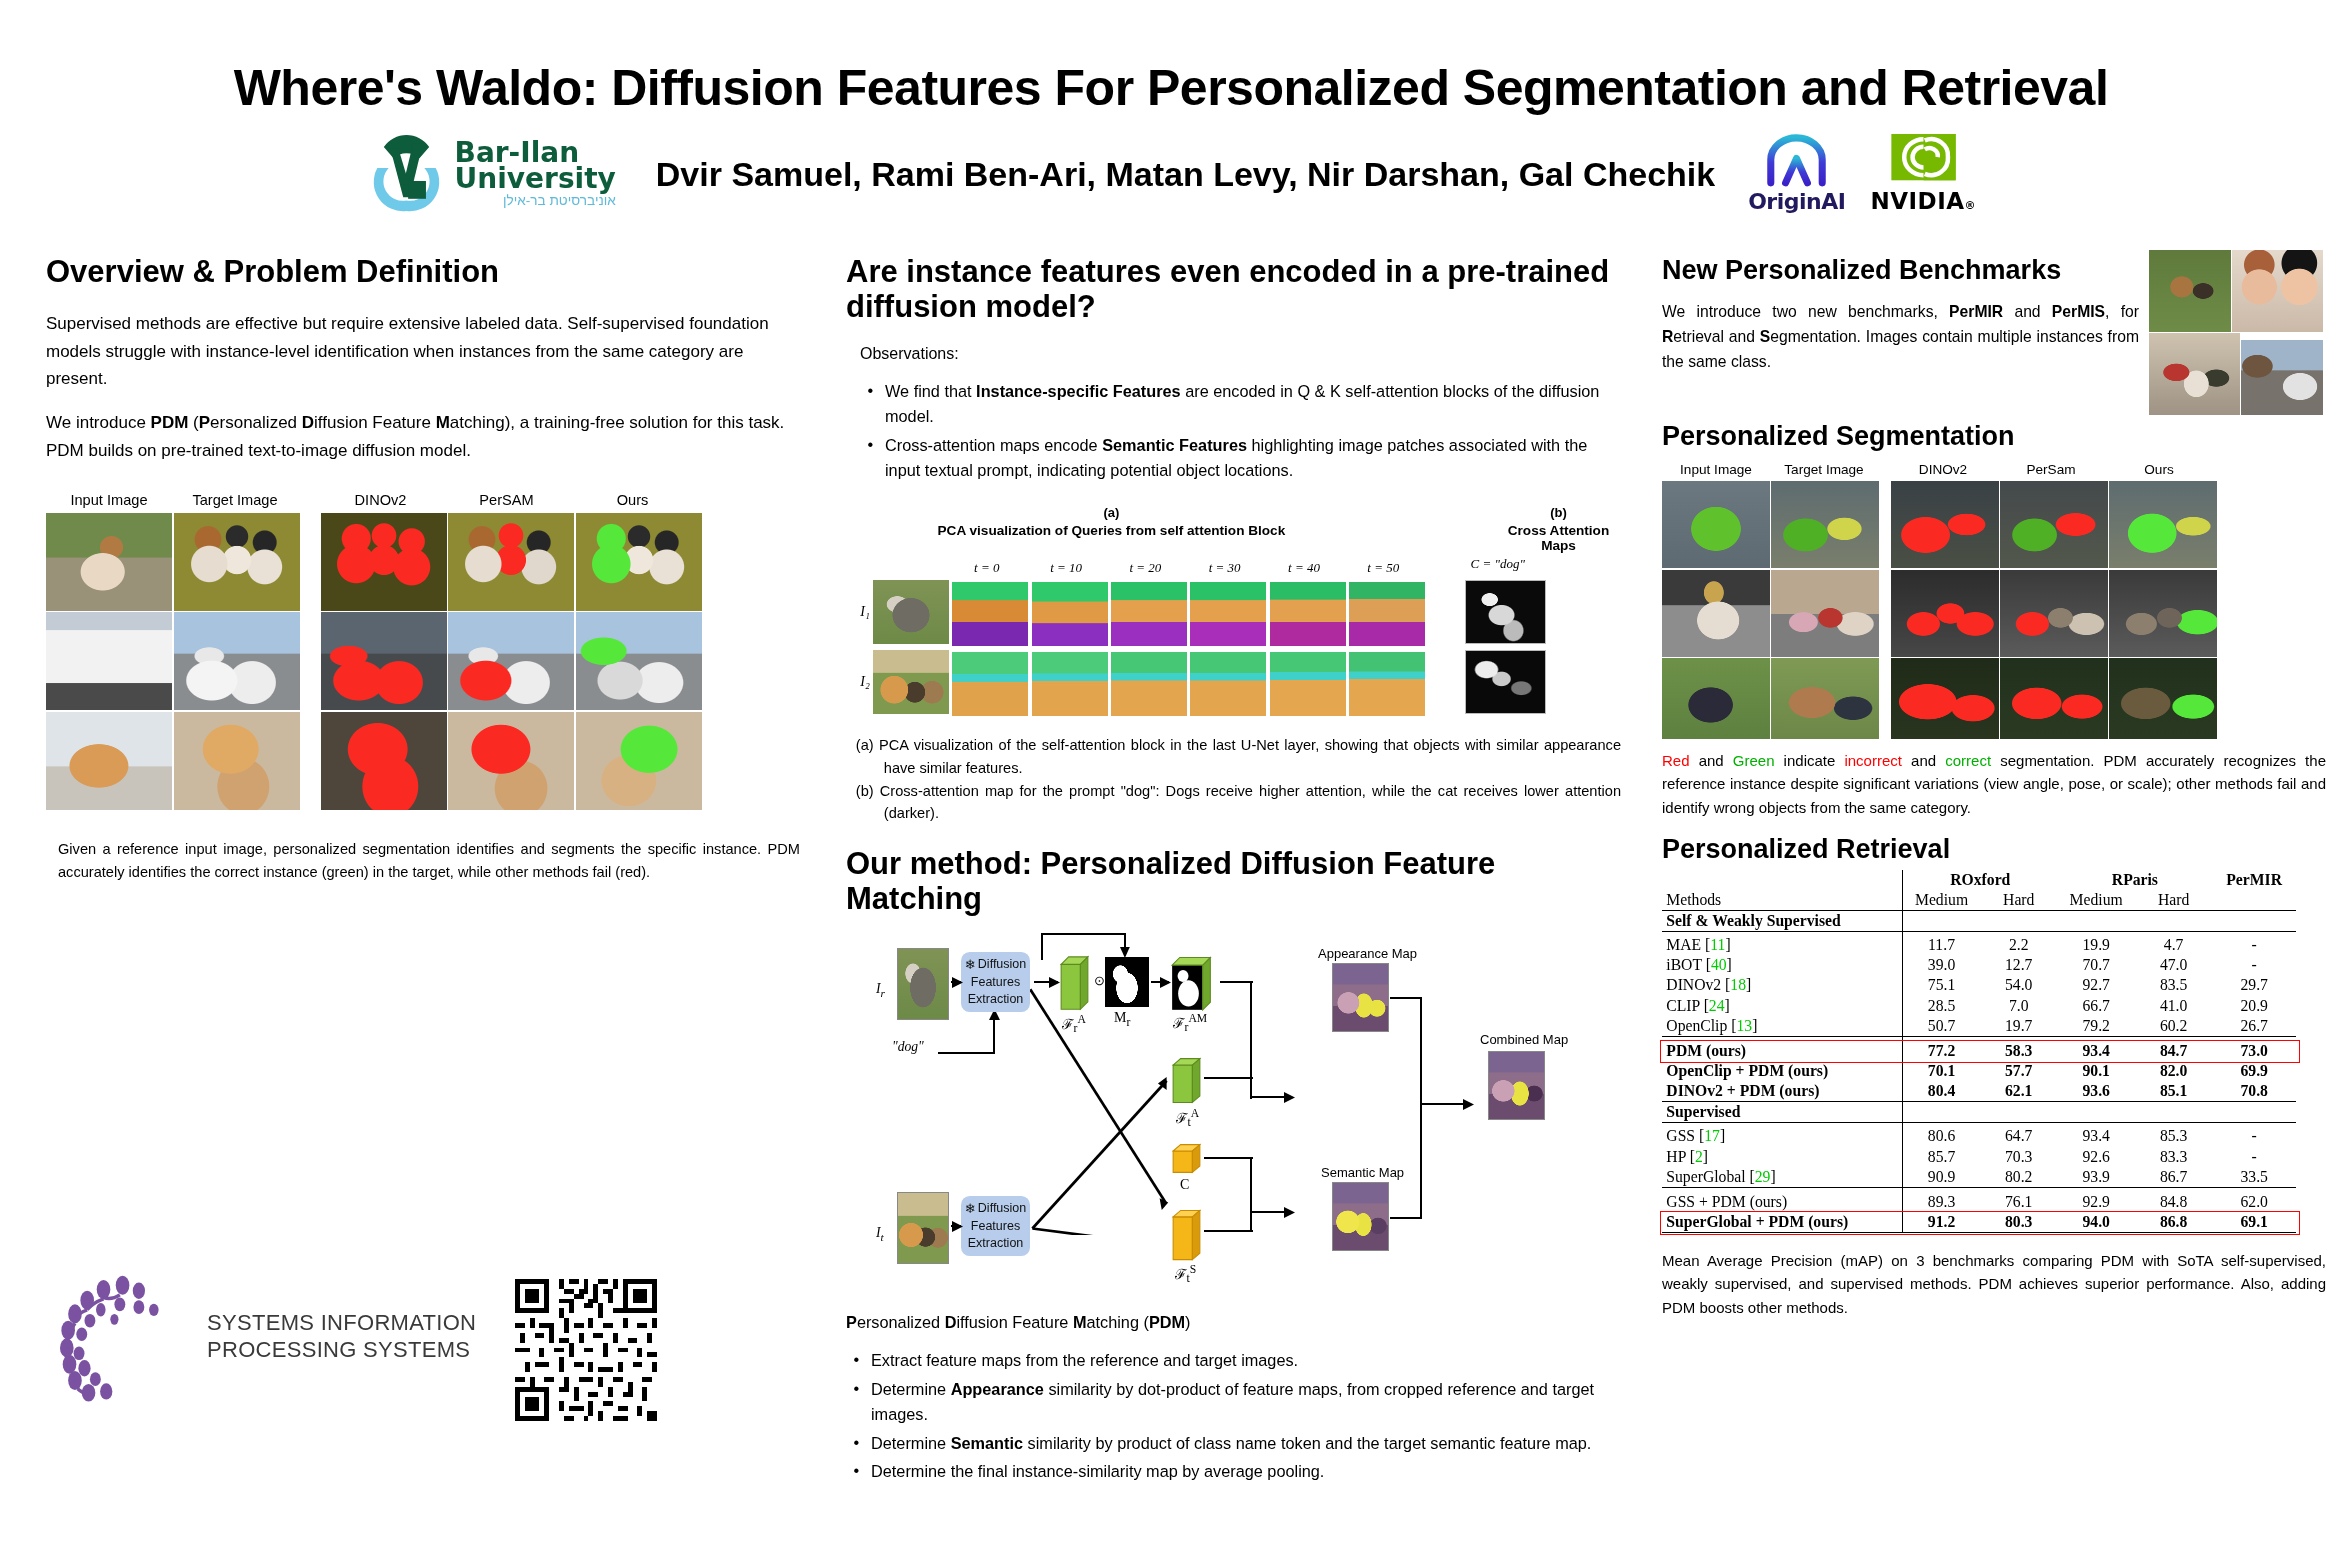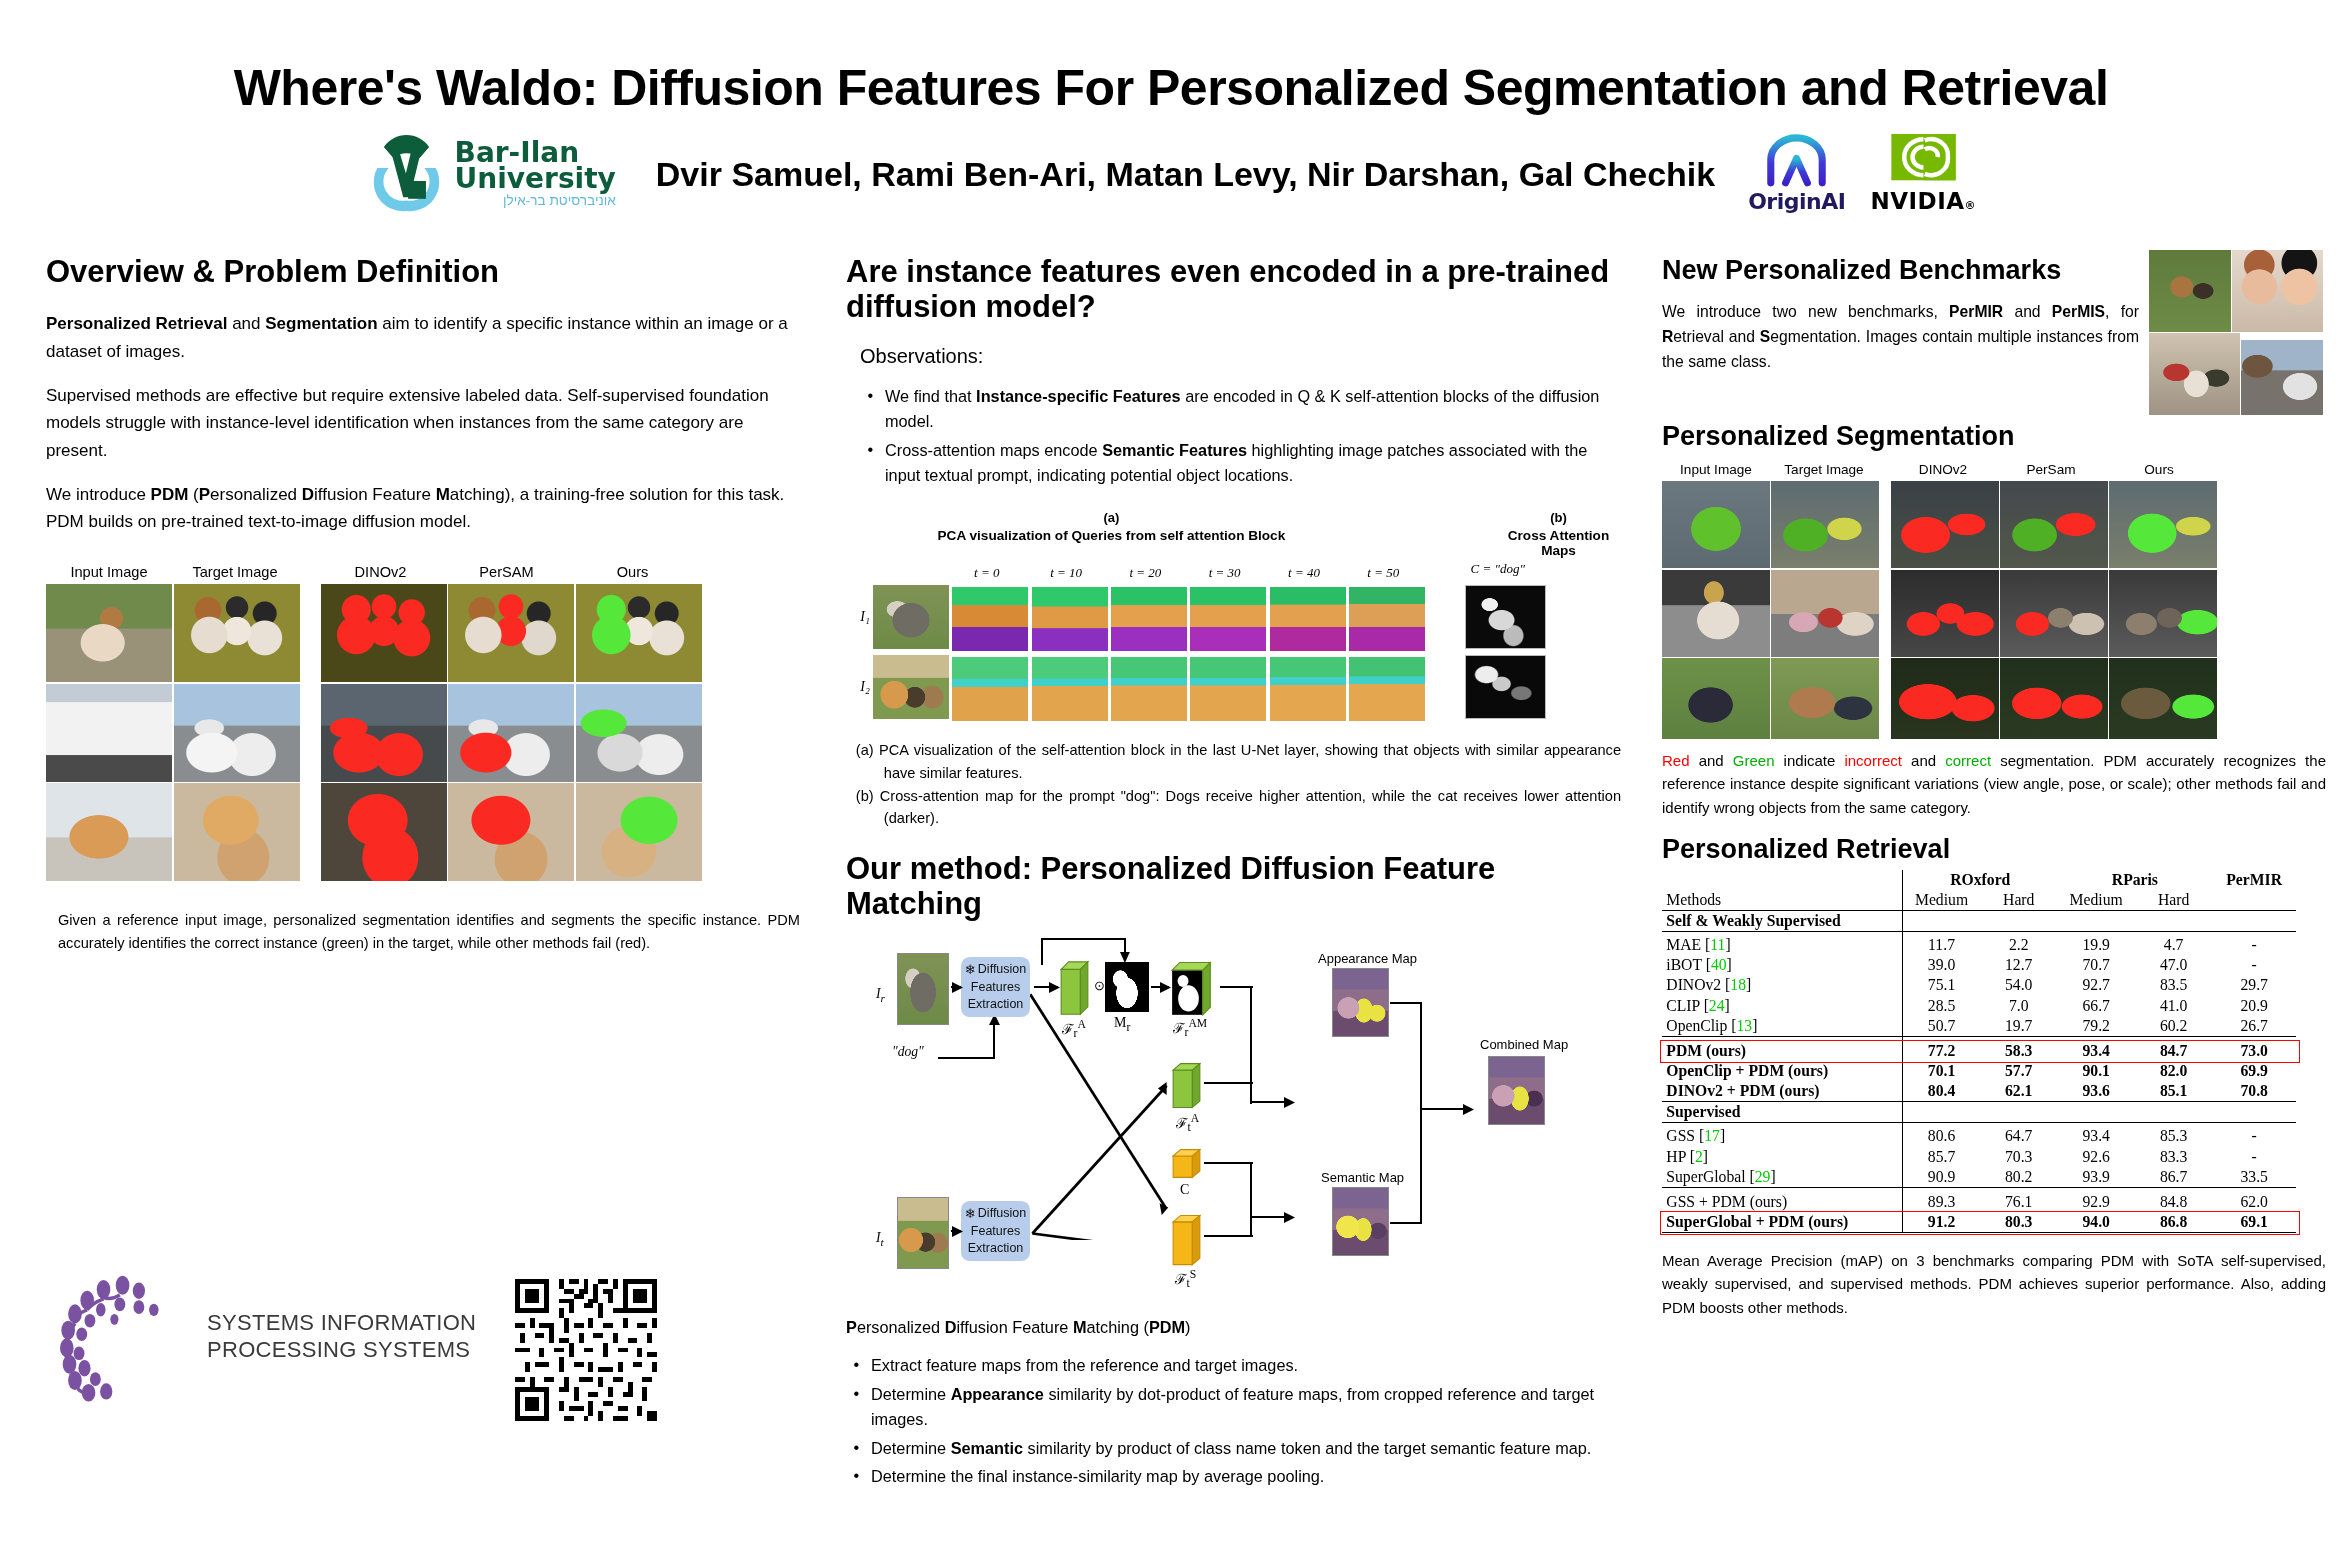--- a/index.html
+++ b/index.html
@@ -199,23 +199,20 @@
         <div class="nv-word">
           <span>NVIDIA</span><span style="font-size:11px">®</span>
         </div>
       </div>
     </div>
   </div>
 
   <div class="col col-left">
     <h2 class="section">Overview &amp; Problem Definition</h2>
 
-    <p class="body">
-      <b>Personalized Retrieval</b><span> and </span><b>Segmentation</b><span> aim to identify a specific instance within an image or a dataset of images.</span>
-    </p>
 
     <p class="body">Supervised methods are effective but require extensive labeled data. Self-supervised foundation models struggle with instance-level identification when instances from the same category are present.</p>
 
     <p class="body">
       <span>We introduce </span><b>PDM</b><span> (</span><b>P</b><span>ersonalized </span><b>D</b><span>iffusion Feature </span><b>M</b><span>atching), a training-free solution for this task. PDM builds on pre-trained text-to-image diffusion model.</span>
     </p>
 
     <div style="margin-top:28px;">
       <div class="grid-labels">
         <span style="width:126px">Input Image</span>
@@ -429,21 +426,21 @@
           <rect x="20" y="28" width="3" height="1"></rect>
           <rect x="27" y="27" width="2" height="2"></rect>
       </g>
     </svg>
   </div>
 
   <div class="col col-mid">
     <h2 class="section">Are instance features even encoded in a pre-trained diffusion model?</h2>
 
     <div style="padding-left:14px">
-      <p style="font-size:20px;margin-bottom:3.3px">Observations:</p>
+      <p style="font-size:16px;margin-bottom:3.3px">Observations:</p>
       <ul class="bl">
         <li>
           <span>We find that </span><b>Instance-specific Features</b><span> are encoded in Q &amp; K self-attention blocks of the diffusion model.</span>
         </li>
         <li>
           <span>Cross-attention maps encode </span><b>Semantic Features</b><span> highlighting image patches associated with the input textual prompt, indicating potential object locations.</span>
         </li>
       </ul>
     </div>
 

